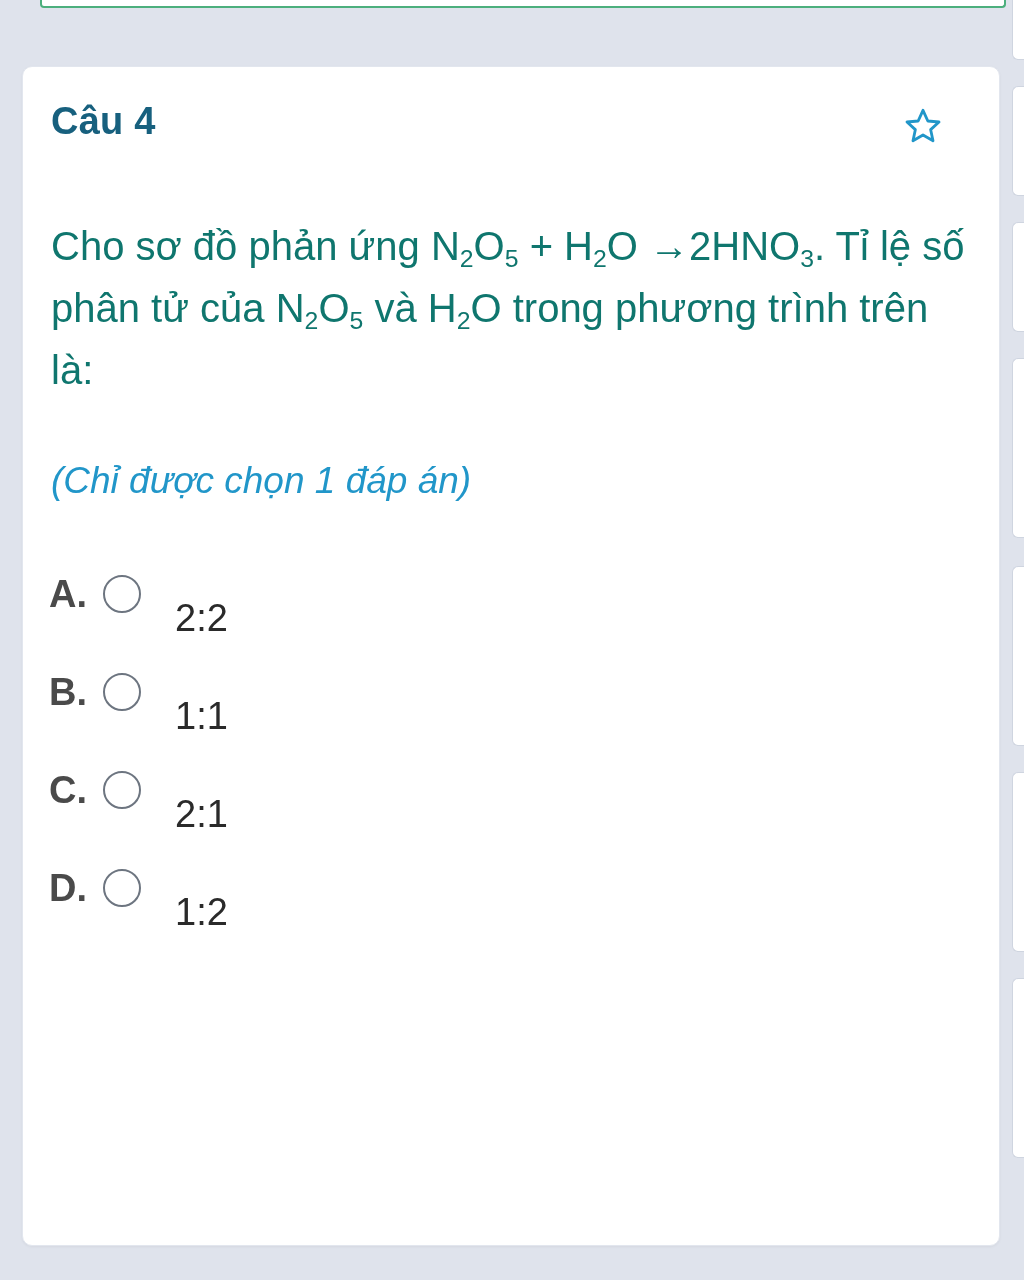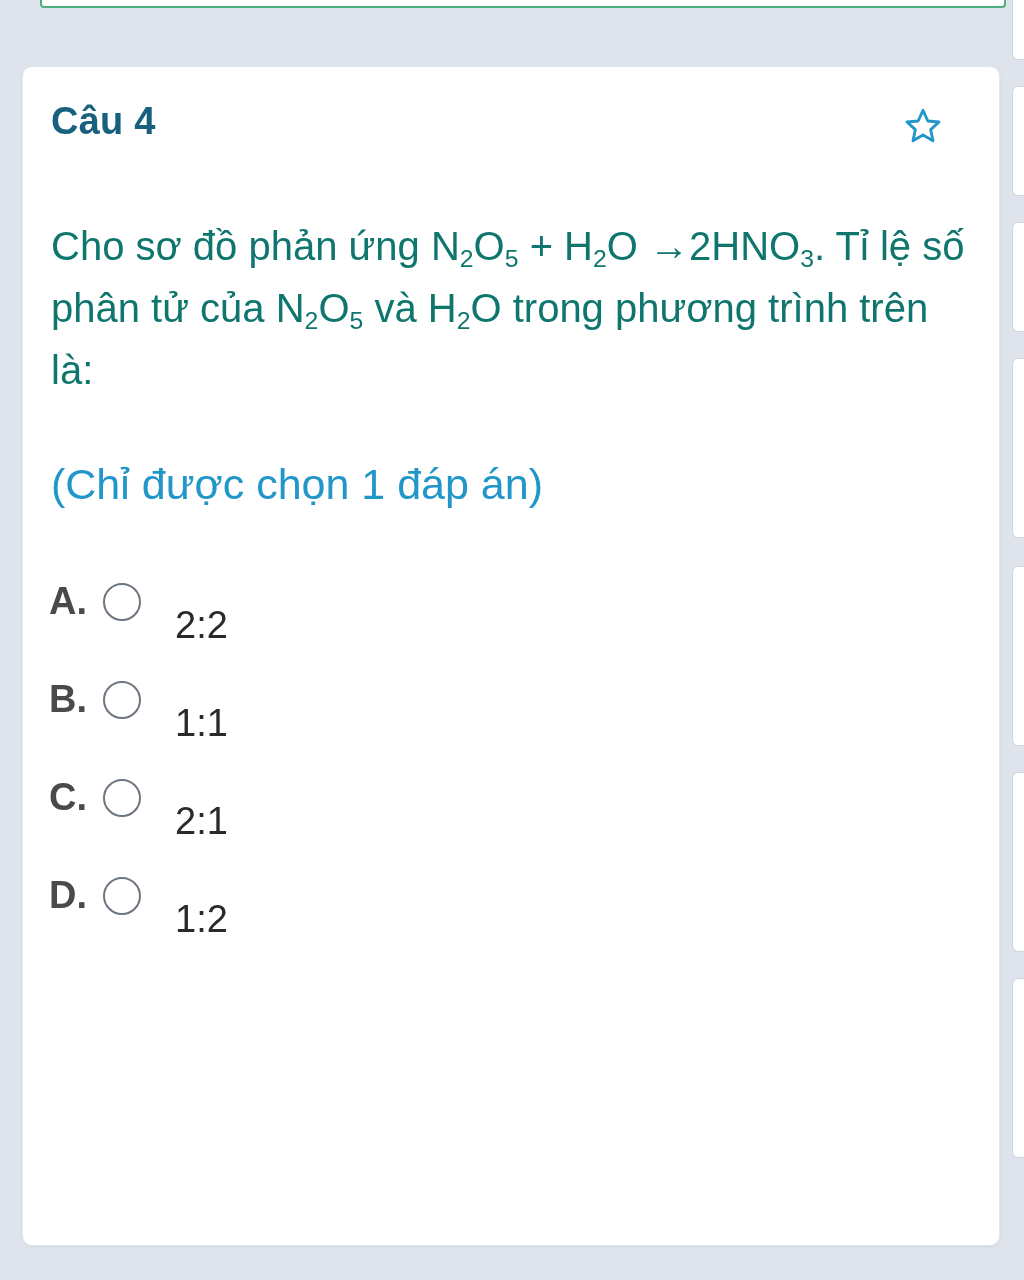--- a/index.html
+++ b/index.html
@@ -95,21 +95,22 @@
   }
   .question-body sub {
     font-size: 0.62em;
     vertical-align: baseline;
     position: relative;
     bottom: -0.28em;
   }
 
   .hint {
     padding: 58px 30px 0 28px;
-    font-size: 43px;
+    font-size: 37px;
+    font-style: italic;
     color: #2196c9;
     line-height: 1.2;
   }
 
   .options {
     padding: 42px 30px 0 26px;
   }
   .option-row {
     display: flex;
     align-items: center;

